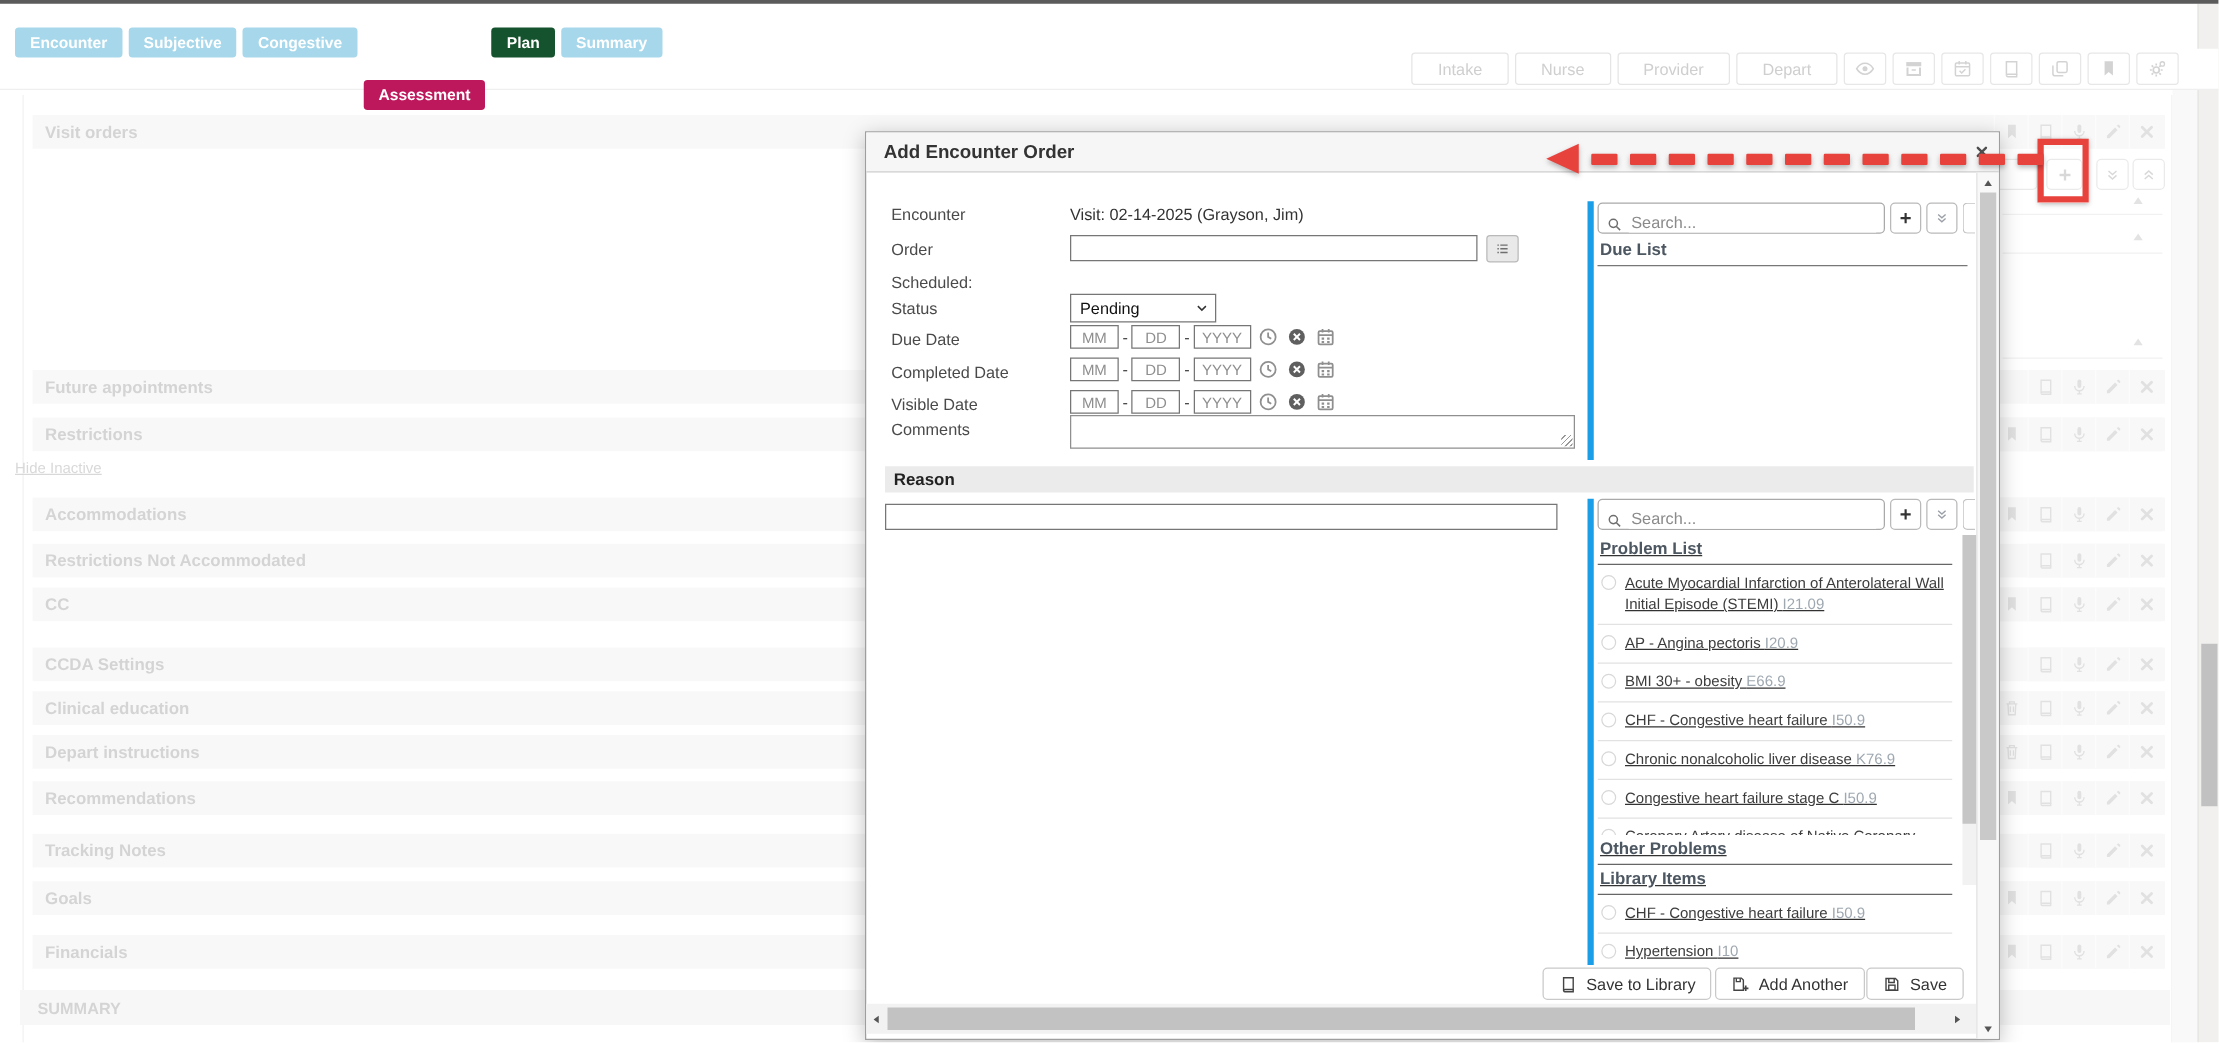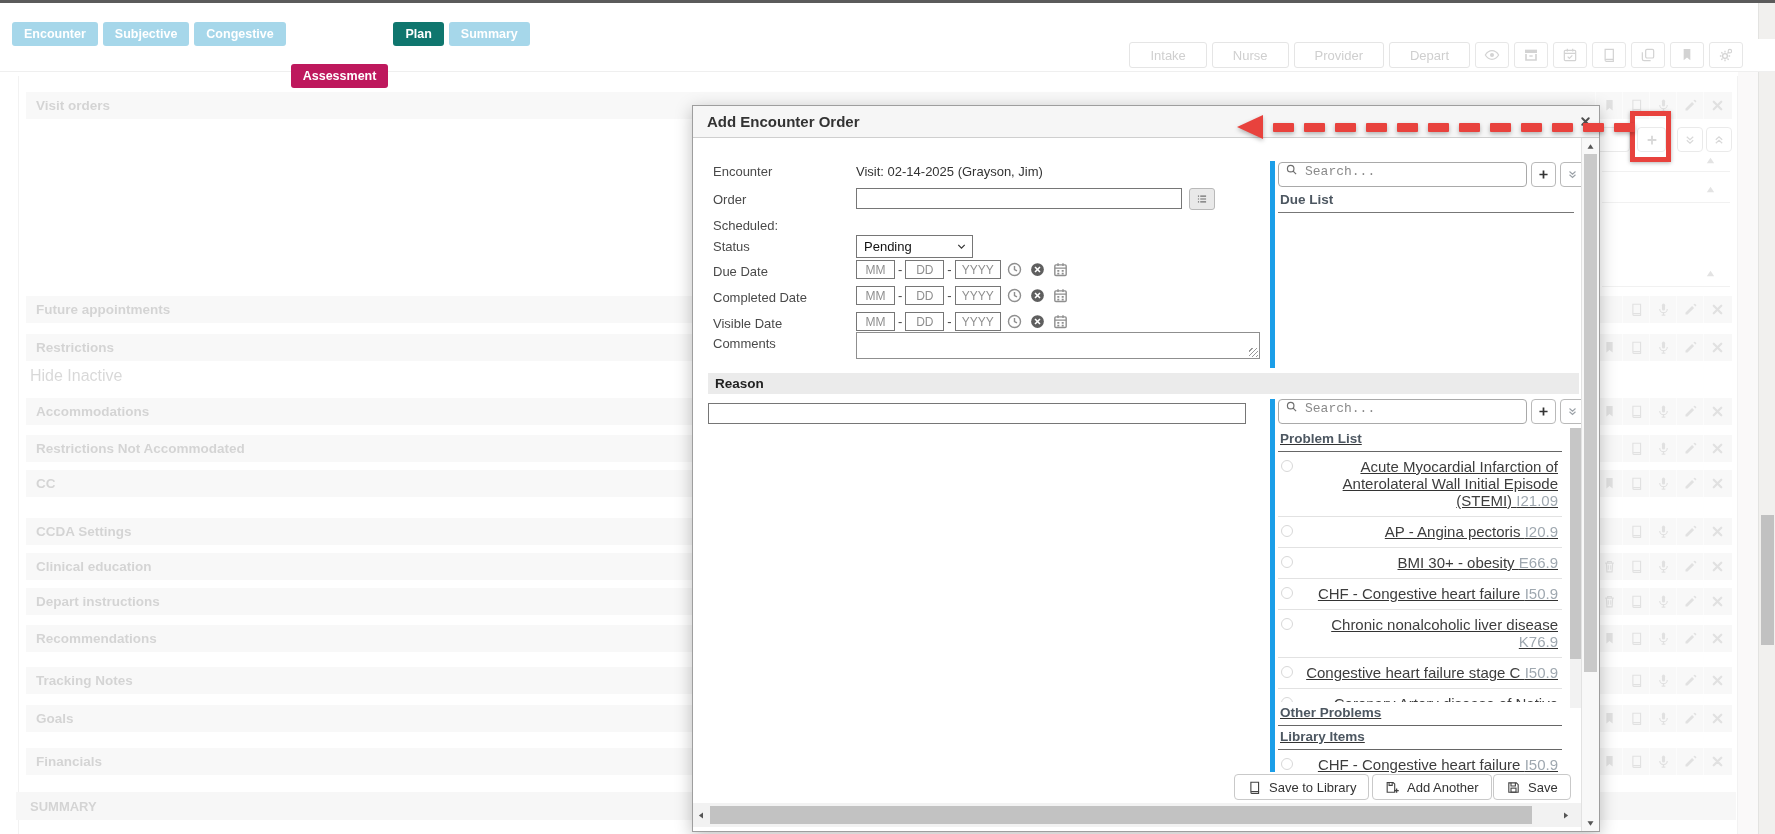--- a/index.html
+++ b/index.html
@@ -33,22 +33,22 @@
   .content{position:absolute;inset:0;background:#fff;z-index:1;}
   .page-edge{position:absolute;top:76px;bottom:0;width:1px;background:#dcdcdc;}
   .right-band{position:absolute;left:1738px;top:72px;bottom:0;width:20px;background:#f1f0ee;}
   .sec-bar{position:absolute;left:26px;width:1706px;height:27px;background:#ededed;
            display:flex;align-items:center;}
   .sec-bar .lbl{margin-left:10px;font-weight:700;color:#8f8f8f;font-size:13.5px;}
   .sec-icons{position:absolute;right:2px;top:0;height:27px;display:flex;}
   .cell{width:26px;height:100%;display:flex;align-items:center;justify-content:center;
         border-left:1px solid #f6f6f6;color:#b0b0b0;background:#ededed;}
   .cell .ic{width:15px;height:15px;}
-  .hide-inactive{position:absolute;left:30px;top:367px;color:#9a9a9a;
-                 font-size:16px;cursor:pointer;}
+  .hide-inactive{position:absolute;left:12px;top:367px;color:#9a9a9a;text-decoration:underline;
+                 font-size:12px;cursor:pointer;}
   .summary-bar{position:absolute;left:16px;top:792px;width:1720px;height:28px;background:#ebebeb;
                display:flex;align-items:center;font-weight:700;color:#8f8f8f;padding-left:14px;
                box-sizing:border-box;}
   
   .mini-search{position:absolute;left:1556px;top:127px;width:74px;height:25px;border:1px solid #c9c9c9;
                border-radius:4px;background:#fff;box-sizing:border-box;}
   .mini-btn{position:absolute;top:127px;height:25px;border:1px solid #c9c9c9;border-radius:4px;
             background:#fff;display:flex;align-items:center;justify-content:center;color:#9a9a9a;
             box-sizing:border-box;padding:0;}
   .mini-btn .ic{width:14px;height:14px;}
@@ -93,43 +93,43 @@
          align-items:center;justify-content:center;}
   .dicon .ic{width:17px;height:17px;}
   .comments-box{position:absolute;left:163px;top:226px;width:404px;height:27px;border:1px solid #8f8f8f;
                 background:#fff;box-sizing:border-box;}
   .grip{position:absolute;right:1px;bottom:1px;width:9px;height:9px;
         background:repeating-linear-gradient(135deg,transparent 0 2px,#999 2px 3px);}
 
   .vbar{position:absolute;left:577px;width:5px;background:#1b9ee8;}
 
   .srow{position:absolute;left:585px;display:flex;gap:4px;align-items:center;}
-  .search-box{width:249px;height:25px;border:1px solid #a9a9a9;border-radius:4px;display:flex;
-              align-items:flex-start;padding:0 6px;gap:5px;background:#fff;box-sizing:border-box;color:#6e6e6e;font-family:Liberation Mono, monospace;}
+  .search-box{width:230px;height:25px;border:1px solid #a9a9a9;border-radius:4px;display:flex;
+              align-items:flex-end;padding:0 6px;gap:5px;background:#fff;box-sizing:border-box;color:#6e6e6e;}
   .search-box .ic{width:13px;height:13px;flex:0 0 auto;}
   .search-box input{border:0;outline:none;width:100%;font-family:inherit;font-size:13px;color:#333;}
   .search-box input::placeholder{color:#8a8a8a;}
   .sq-btn{width:25px;height:25px;border:1px solid #b9b9b9;border-radius:4px;background:#fff;
           display:flex;align-items:center;justify-content:center;box-sizing:border-box;padding:0;}
   .sq-btn .ic{width:13px;height:13px;}
   .plus-ic{color:#333;} .chev-ic{color:#9aa0a6;}
   .clip-btn{width:10px;height:25px;border:1px solid #c4c4c4;border-right:0;
             border-radius:4px 0 0 4px;box-sizing:border-box;background:#fff;}
   .panel-h{position:absolute;left:585px;width:296px;font-weight:700;color:#4d5761;font-size:13.5px;
            border-bottom:1px solid #777;padding:0 2px 5px;box-sizing:border-box;}
   .reason-band{position:absolute;left:15px;top:267px;width:871px;height:21px;background:#ebebeb;
                display:flex;align-items:center;padding-left:7px;font-weight:700;color:#222;
                box-sizing:border-box;font-size:13.5px;}
   .reason-input{position:absolute;left:15px;top:297px;width:538px;height:21px;border:1px solid #767676;
                 font-family:inherit;font-size:13px;padding:0 4px;box-sizing:border-box;}
 
   .plist{position:absolute;left:585px;top:322px;width:284px;height:345px;overflow:hidden;text-decoration:underline;}
   .lh{font-weight:700;color:#4d5761;font-size:13.5px;padding:3px 2px 5px;border-bottom:1px solid #666;}
   .pl-item{position:relative;padding:6px 4px 7px 22px;border-bottom:1px solid #e2e2e2;color:#3d3d3d;
-           font-size:15px;line-height:17px;text-align:right;}
+           font-size:12px;line-height:17px;}
   .pl-item .bullet{position:absolute;left:3px;top:8px;width:10px;height:10px;border:1.5px solid #d8d8d8;
                    border-radius:50%;}
   .code{color:#9fa8b0;}
   .pl-clip{height:7px;padding:6px 4px 0 22px;overflow:hidden;border-bottom:0;}
   .plist-scroll{position:absolute;left:877px;top:322px;width:12px;height:280px;background:#f2f2f2;}
   .plist-thumb{position:absolute;left:0;top:0;width:12px;height:231px;background:#c6c6c6;}
 
   .fbtn{position:absolute;top:668px;height:26px;border:1px solid #c9c9c9;border-radius:4px;background:#fff;
         display:flex;align-items:center;gap:7px;padding:0 12px;font-size:13px;color:#333;
         box-sizing:border-box;font-family:inherit;}
@@ -165,21 +165,21 @@
 
   <div class="topstrip"></div>
 
 
   <nav class="navbar">
     <div id="nav-left">
         <button class="nav-blue" style="background: rgb(166, 215, 234);">Encounter</button>
         <button class="nav-blue" style="background: rgb(166, 215, 234);">Subjective</button>
         <button class="nav-blue" style="background: rgb(166, 215, 234);">Congestive</button>
         <button class="nav-blue" style="background: #be185d; margin-top: 42px;">Assessment</button>
-        <button class="nav-blue" style="background: #0f766e;">Plan</button>
+        <button class="nav-blue" style="background: #14532d;">Plan</button>
         <button class="nav-blue" style="background: rgb(166, 215, 234);">Summary</button>
       </div>
     <div class="nav-right">
       <div id="nav-right-btns" style="display:flex;gap:5px">
           <button class="nav-gray">Intake</button>
           <button class="nav-gray">Nurse</button>
           <button class="nav-gray">Provider</button>
           <button class="nav-gray">Depart</button>
         </div>
       <div id="nav-right-icons" style="display:flex;gap:5px">

